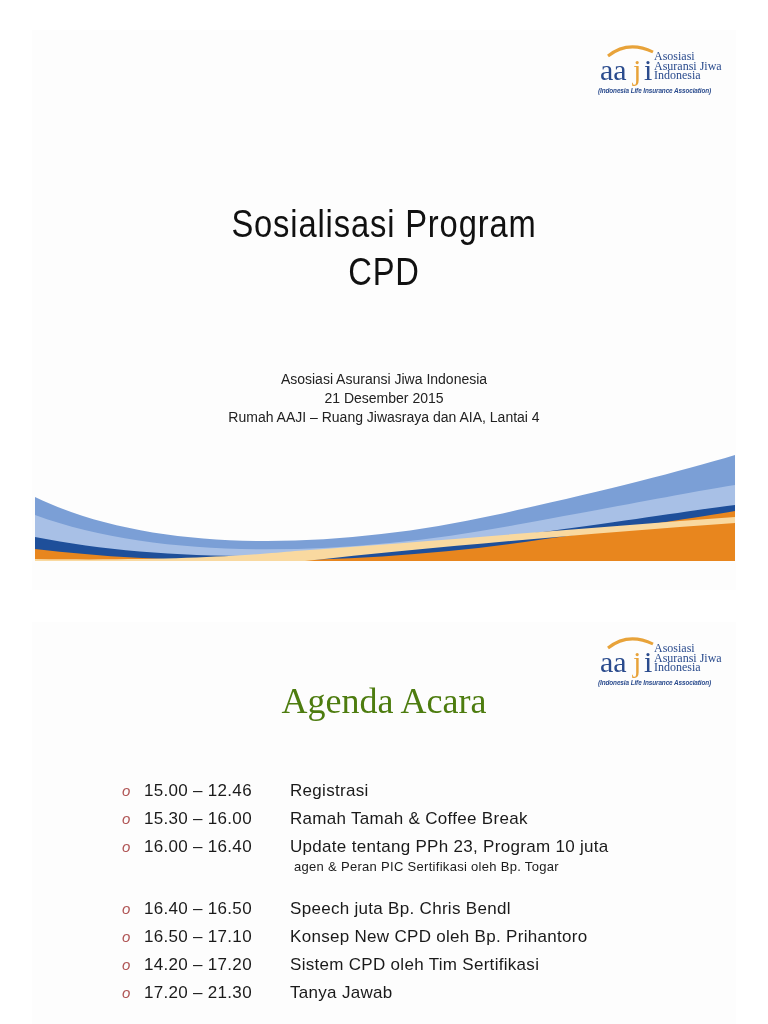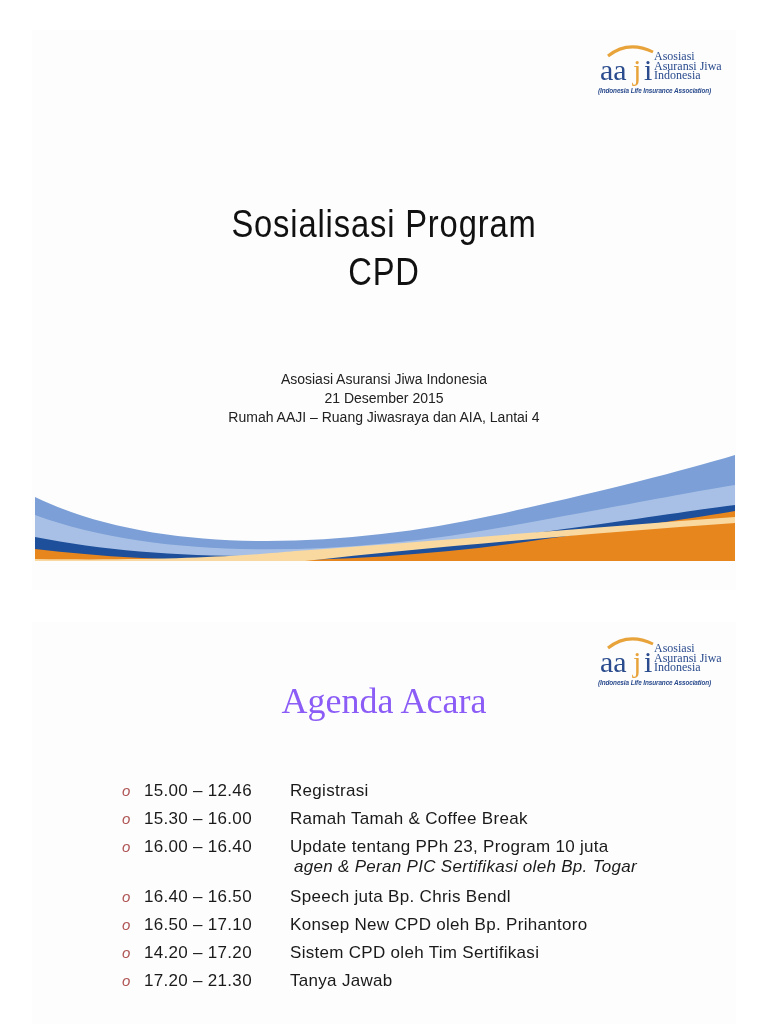--- a/index.html
+++ b/index.html
@@ -15,27 +15,27 @@
     #slide-2 .logo { left: 566px; top: 12px; }
     .logo svg { position: absolute; left: 0; top: 0; }
     .logo-text { position: absolute; left: 56px; top: 10px; font-family: "Liberation Serif", serif; font-size: 12px; line-height: 9.5px; color: #2a4b8d; }
     .logo-tag { position: absolute; left: 0px; top: 45px; font-family: "Liberation Sans", sans-serif; font-style: italic; font-weight: bold; font-size: 6.4px; color: #2a4b8d; white-space: nowrap; letter-spacing: -0.1px; }
 
     .title { position: absolute; left: 0; width: 704px; top: 170px; text-align: center; font-family: "Liberation Sans", sans-serif; font-size: 38px; line-height: 48px; letter-spacing: 1px; color: #111; transform: scaleX(0.86); transform-origin: center; }
     .subinfo { position: absolute; left: 0; width: 704px; top: 340px; text-align: center; font-size: 14px; line-height: 19px; color: #222; }
 
     .wave { position: absolute; left: 3px; top: 425px; }
 
-    .agenda-title { position: absolute; left: 0; width: 704px; top: 58px; text-align: center; font-family: "Liberation Serif", serif; font-size: 36px; color: #8b5cf6; }
+    .agenda-title { position: absolute; left: 0; width: 704px; top: 58px; text-align: center; font-family: "Liberation Serif", serif; font-size: 36px; color: #4d7c0f; }
     .agenda-list { position: absolute; left: 90px; top: 155px; list-style: none; }
     .agenda-item { display: flex; font-size: 17px; line-height: 28px; color: #1a1a1a; letter-spacing: 0.3px; }
     .bullet { width: 22px; font-style: italic; color: #b05555; font-size: 15px; }
     .time { width: 146px; white-space: nowrap; }
     .desc { white-space: nowrap; }
-    .desc-cont { padding-left: 172px; font-size: 17px; line-height: 24px; margin-top: -6px; margin-bottom: 4px; color: #1a1a1a; white-space: nowrap; letter-spacing: 0.3px; font-style: italic; }
+    .desc-cont { padding-left: 172px; font-size: 13px; line-height: 24px; margin-top: -6px; margin-bottom: 16px; color: #1a1a1a; white-space: nowrap; letter-spacing: 0.3px; }
   </style>
 </head>
 <body>
 
 <div class="slide" id="slide-1">
   <div class="logo">
     <svg width="60" height="44" viewBox="0 0 60 44">
       <path d="M10 14 Q30 -2 55 10" stroke="#e8a33a" stroke-width="3" fill="none"></path>
       <text x="2" y="38" font-family="Liberation Serif, serif" font-size="30" fill="#2a4b8d">aa</text>
       <text x="35" y="38" font-family="Liberation Serif, serif" font-size="30" fill="#e8a33a">j</text>

